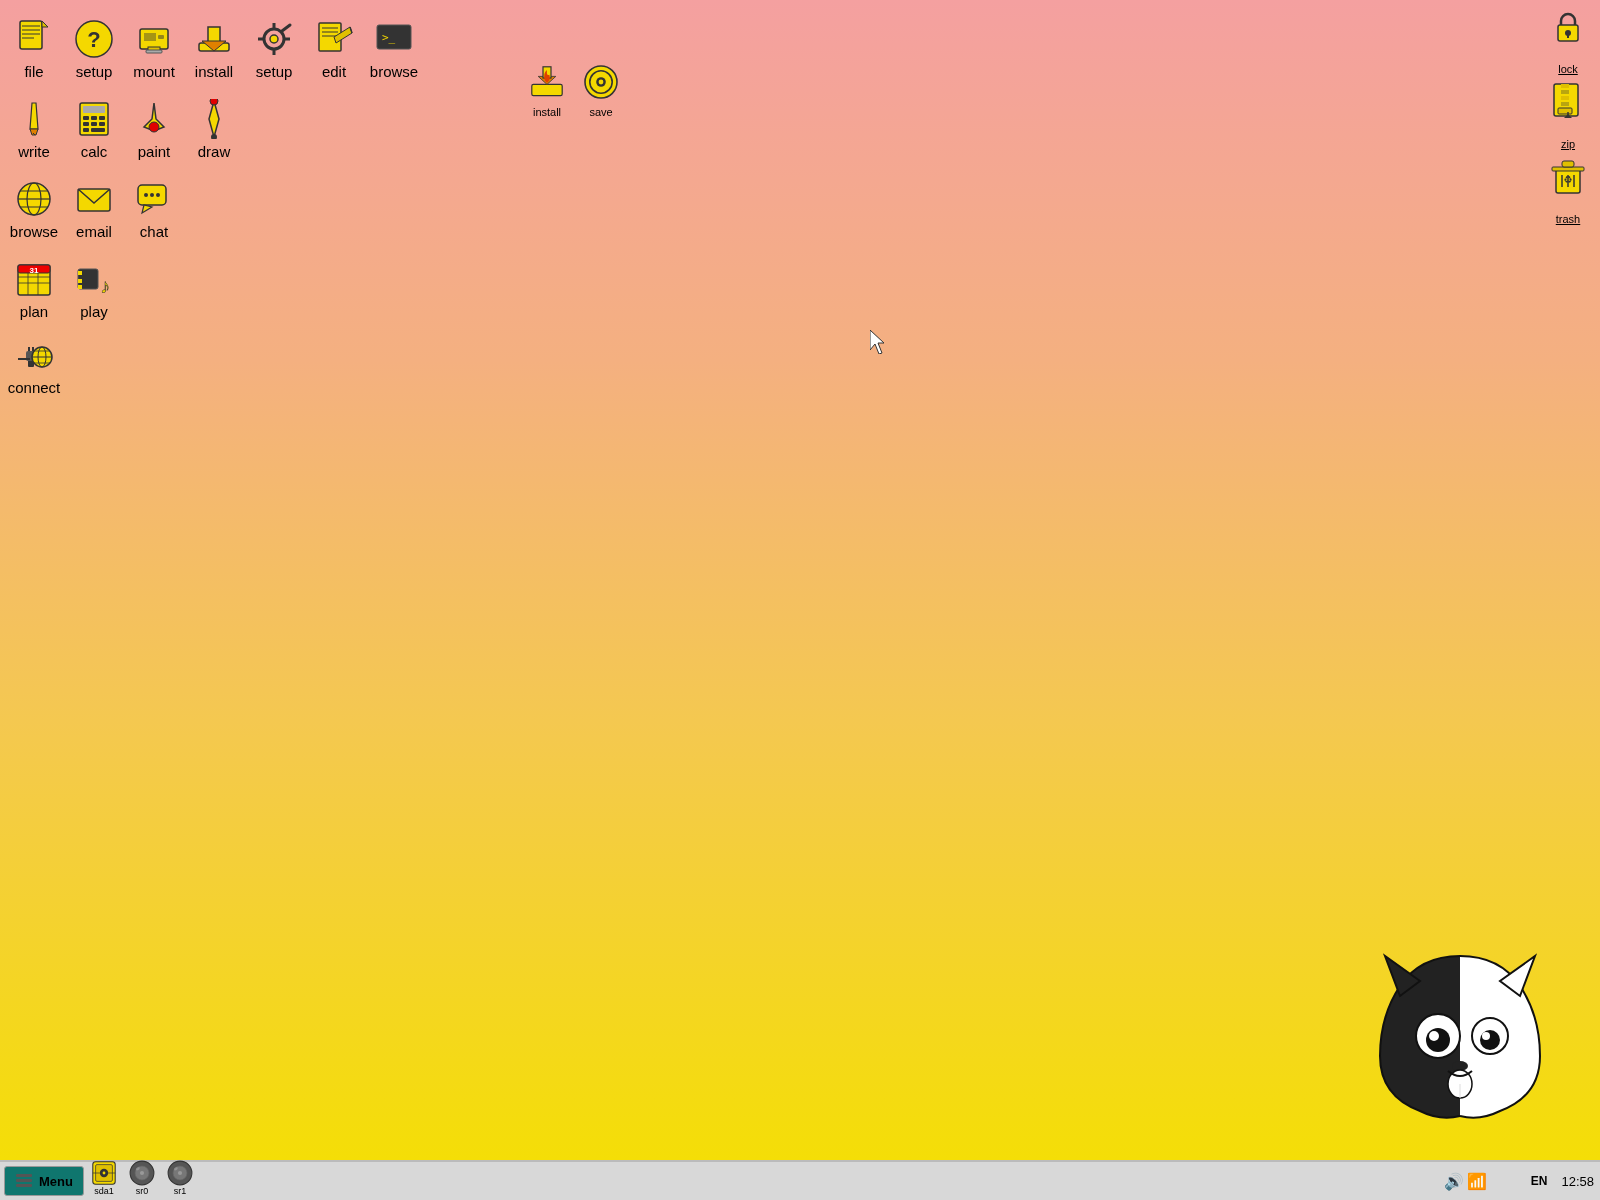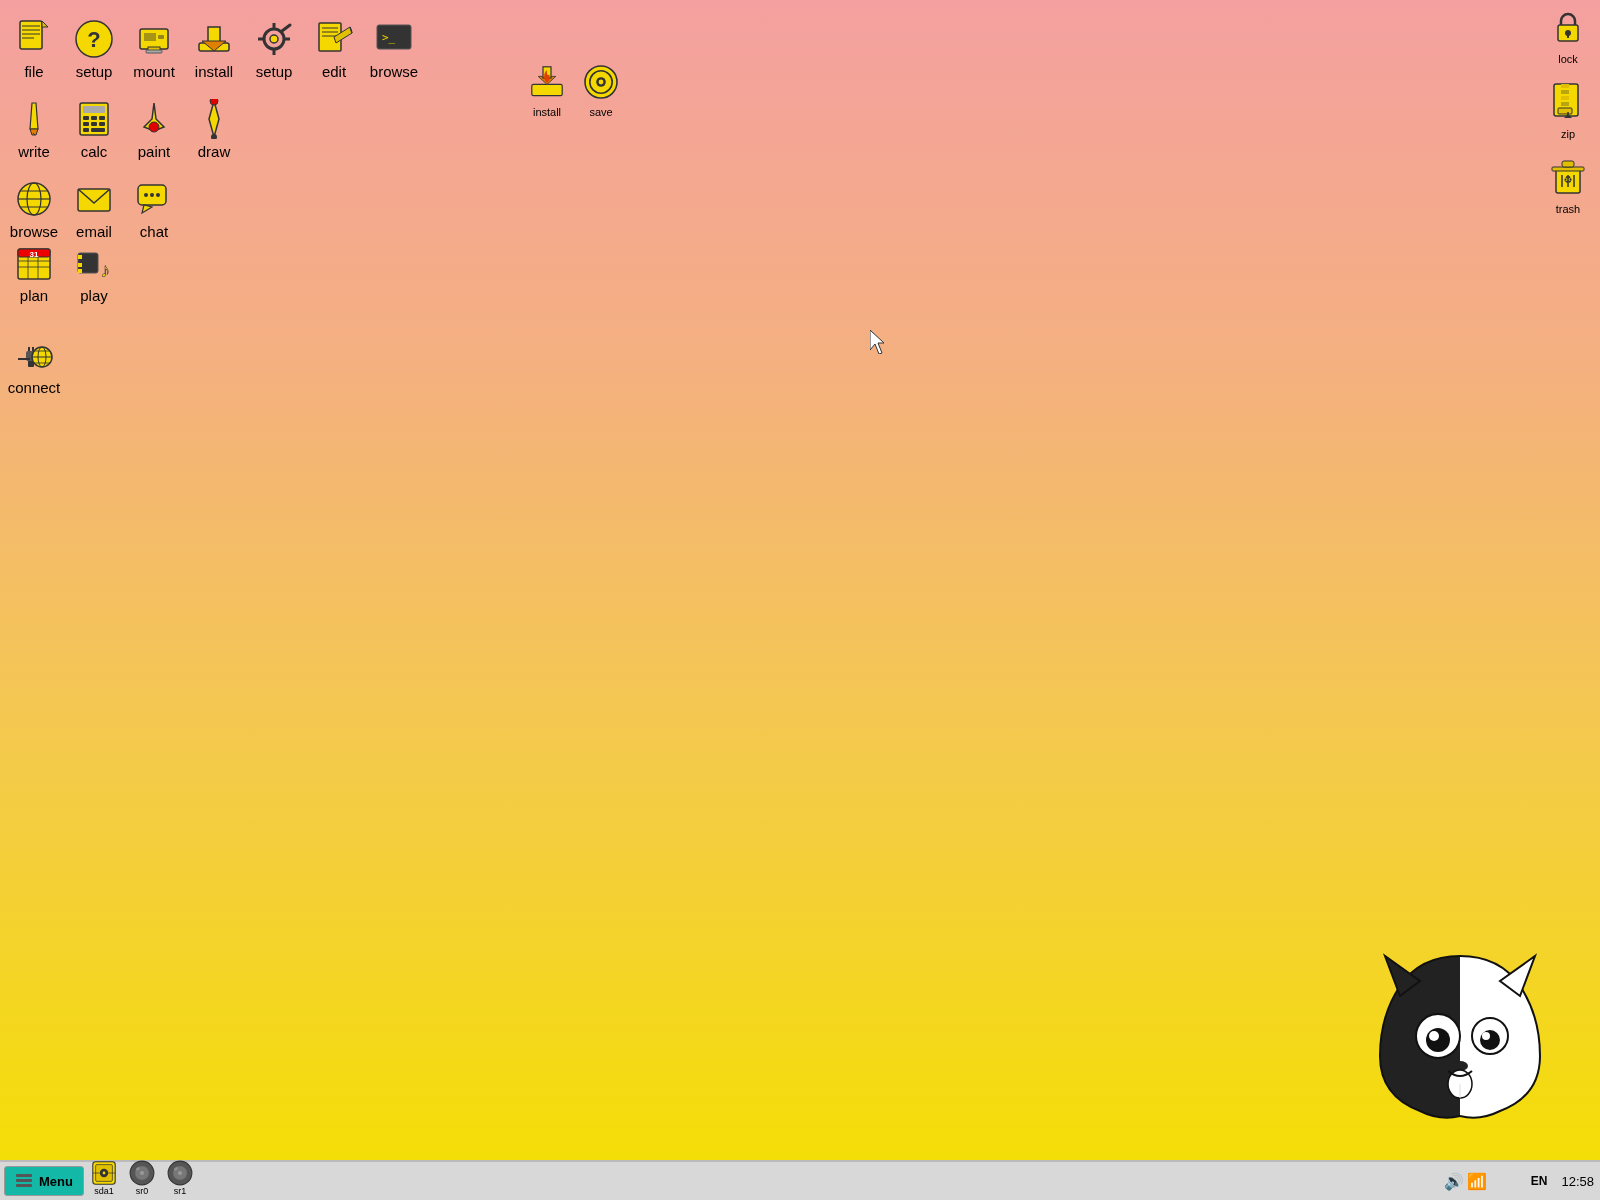--- a/index.html
+++ b/index.html
@@ -55,21 +55,22 @@
       display: flex;
       align-items: center;
       justify-content: center;
       font-size: 30px;
     }
 
     .icon-right .icon-label {
       font-size: 11px;
       color: #000;
       text-align: center;
-      margin-top: 4px;
+      margin-top: 14px;
+      text-decoration: underline;
     }
 
     
     .icon-center {
       position: absolute;
       display: flex;
       flex-direction: column;
       align-items: center;
       cursor: pointer;
     }
@@ -372,21 +373,21 @@
           <polygon points="10,26 8,34 18,28" fill="#f4d800" stroke="#333" stroke-width="1.2"></polygon>
           <circle cx="12" cy="16" r="2" fill="#333"></circle>
           <circle cx="18" cy="16" r="2" fill="#333"></circle>
           <circle cx="24" cy="16" r="2" fill="#333"></circle>
         </svg>
       </div>
       <span class="icon-label">chat</span>
     </div>
   </div>
 
-  <div style="position:absolute;top:228px;left:4px;display:flex;flex-direction:row;align-items:flex-end;">
+  <div style="position:absolute;top:244px;left:4px;display:flex;flex-direction:row;align-items:flex-end;">
 
     <div class="desktop-icon">
       <div class="icon-img">
         <svg class="svg-icon" viewBox="0 0 40 40">
           <rect x="4" y="6" width="32" height="30" rx="2" fill="#f4d800" stroke="#333" stroke-width="1.5"></rect>
           <rect x="4" y="6" width="32" height="8" rx="2" fill="#e00" stroke="#333" stroke-width="1"></rect>
           <text x="20" y="14" text-anchor="middle" font-size="8" font-weight="bold" fill="white">31</text>
           <line x1="4" y1="18" x2="36" y2="18" stroke="#333" stroke-width="0.8"></line>
           <line x1="4" y1="24" x2="36" y2="24" stroke="#333" stroke-width="0.8"></line>
           <line x1="14" y1="14" x2="14" y2="36" stroke="#333" stroke-width="0.8"></line>
@@ -539,21 +540,21 @@
   </div>
 
   <div id="cursor" style="position:absolute;top:330px;left:870px;">
     <svg width="16" height="24" viewBox="0 0 16 24">
       <polygon points="0,0 0,20 5,14 9,24 12,23 8,13 14,13" fill="white" stroke="#333" stroke-width="1"></polygon>
     </svg>
   </div>
 
   <div id="taskbar" style="position:absolute;bottom:0;left:0;width:1600px;height:40px;background:#d8d8d8;border-top:2px solid #bbb;display:flex;align-items:center;">
 
-    <div id="menu-btn" style="display:flex;align-items:center;background:#14b8a6;border:1px solid #999;border-radius:3px;padding:2px 10px;margin-left:4px;cursor:pointer;height:30px;gap:6px;">
+    <div id="menu-btn" style="display:flex;align-items:center;background:#0f766e;border:1px solid #999;border-radius:3px;padding:2px 10px;margin-left:4px;cursor:pointer;height:30px;gap:6px;">
       <svg width="18" height="18" viewBox="0 0 18 18">
         <rect x="1" y="2" width="16" height="3" rx="1" fill="#555"></rect>
         <rect x="1" y="7" width="16" height="3" rx="1" fill="#555"></rect>
         <rect x="1" y="12" width="16" height="3" rx="1" fill="#555"></rect>
       </svg>
       <span style="font-size:13px;font-weight:bold;">Menu</span>
     </div>
 
     <div class="taskbar-drives">
 

